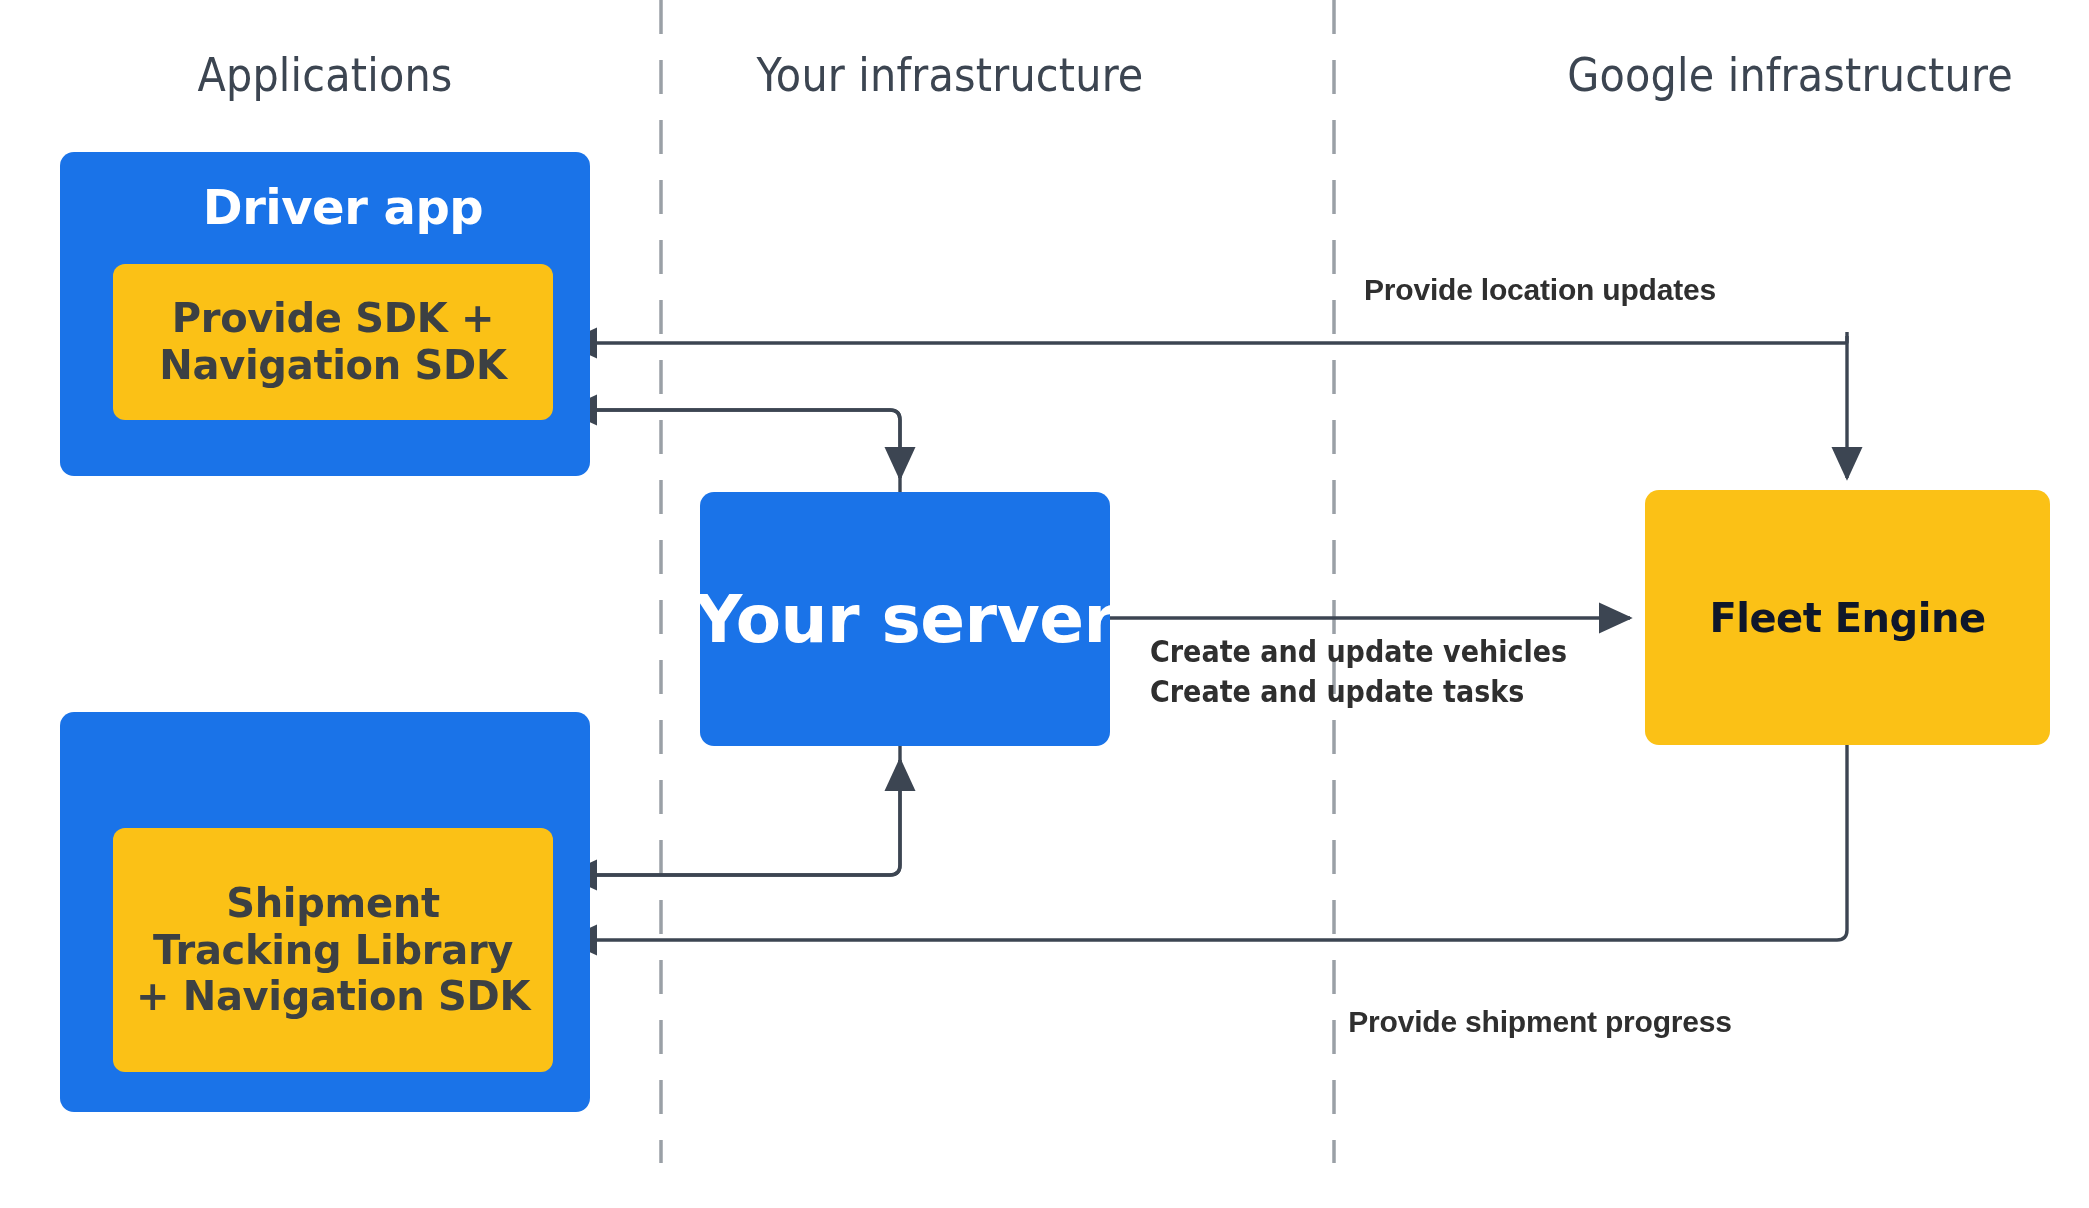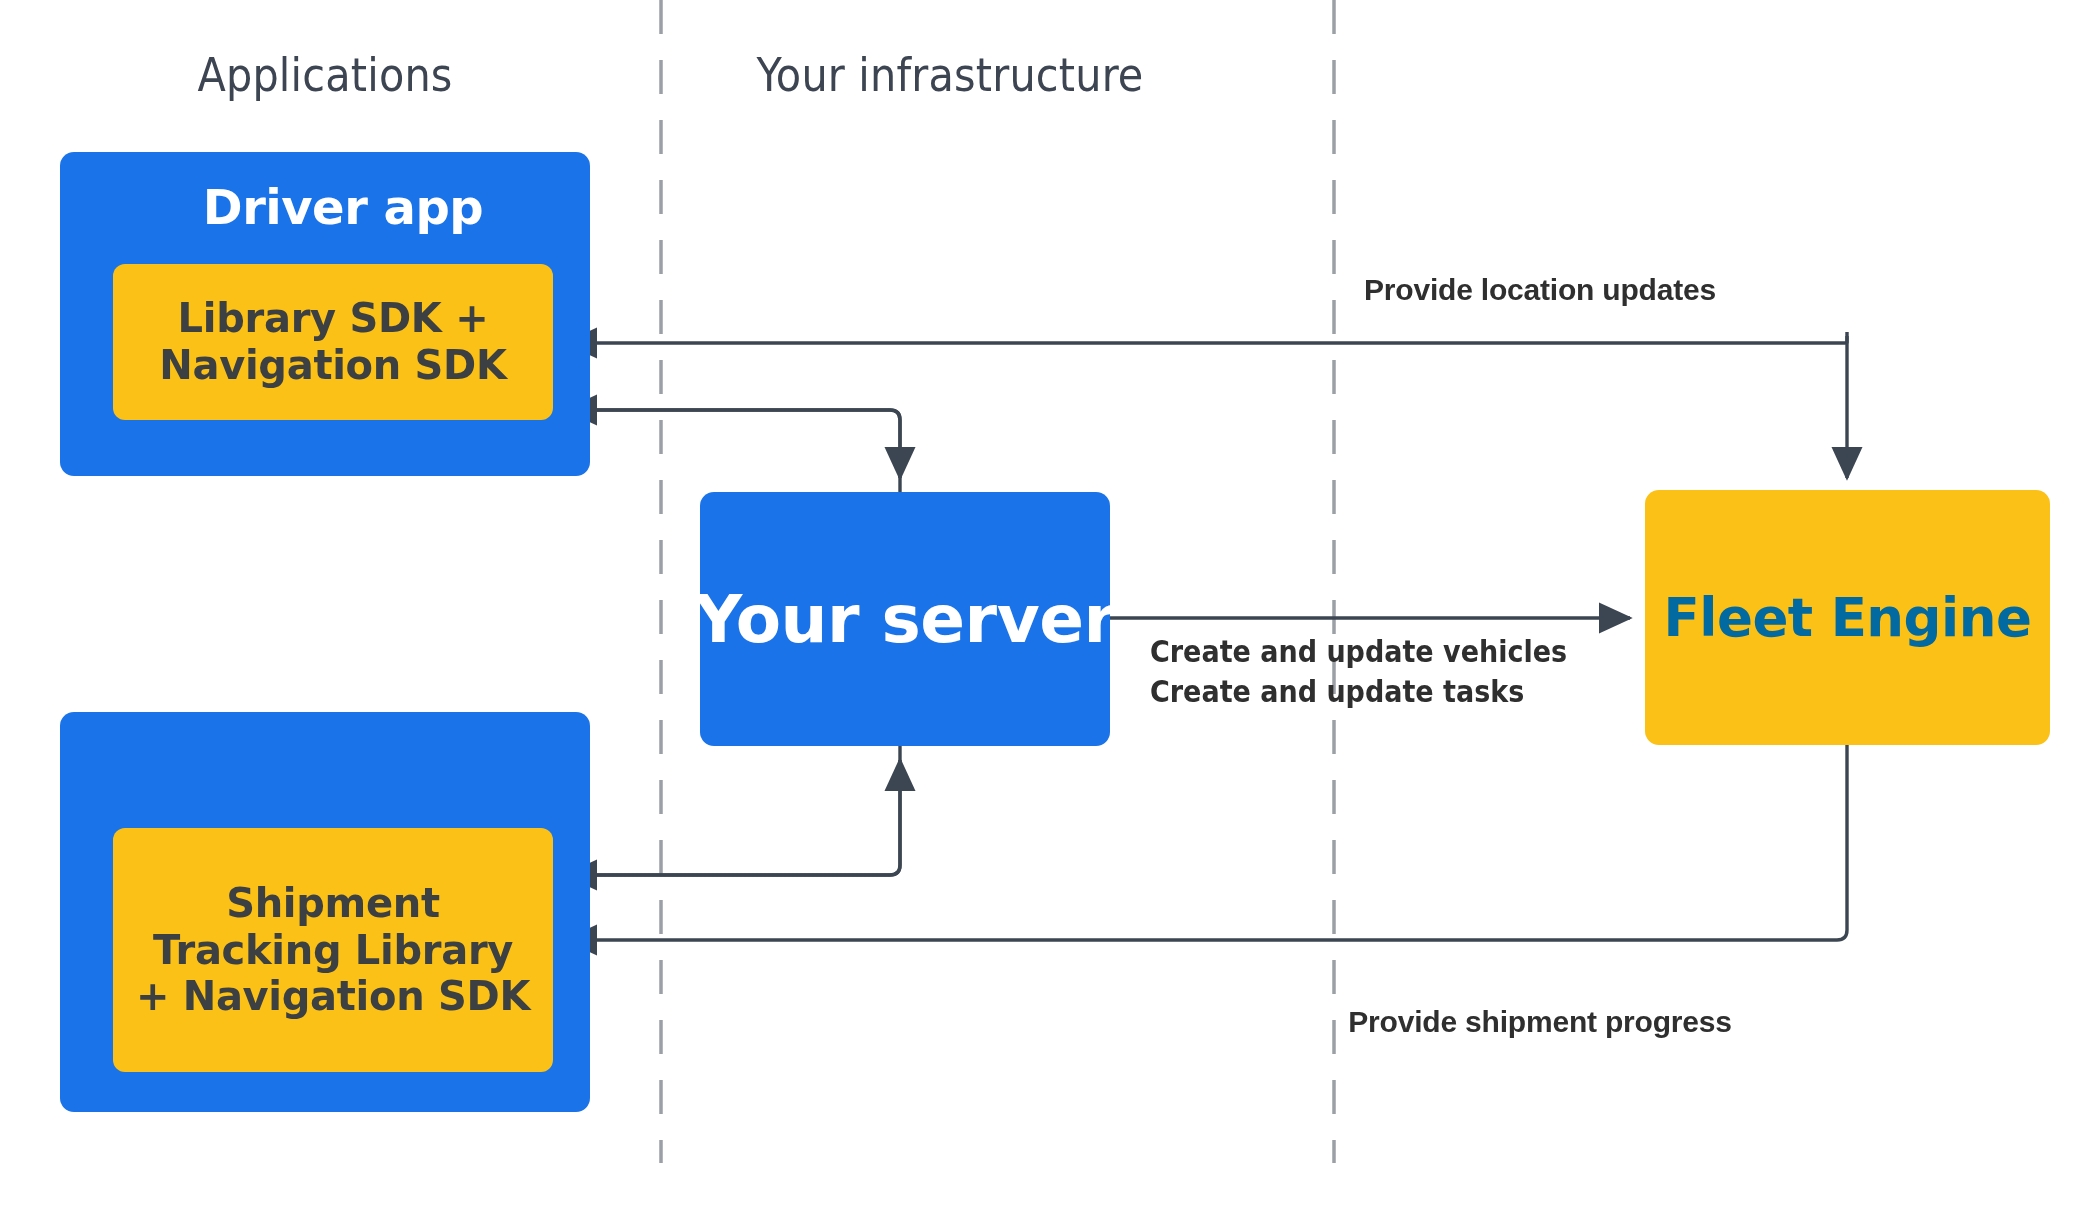--- a/index.html
+++ b/index.html
@@ -74,24 +74,24 @@
 
   .enginebox{
     position:absolute;
     background:#fbc116;
     border-radius:14px;
     display:flex;
     align-items:center;
     justify-content:center;
   }
   .enginebox .engine-text{
-    color:#0369a1;
+    color:#0f172a;
     font-family:"DejaVu Sans","Liberation Sans",sans-serif;
     font-weight:700;
-    font-size:53px;
+    font-size:40px;
     white-space:nowrap;
     letter-spacing:-.5px;
   }
 
   .edge-label{
     position:absolute;
     font-family:"DejaVu Sans Condensed","Liberation Sans",sans-serif;
     font-weight:700;
     font-size:30px;
     color:#2f2f2f;
@@ -135,25 +135,26 @@
       <path d="M900,746 L900,865 Q900,875 890,875 L566,875" marker-end="url(#ah)"></path>
 
       <path d="M566,875 L890,875 Q900,875 900,865 L900,760" marker-end="url(#ah)"></path>
 
       <path d="M1847,745 L1847,930 Q1847,940 1837,940 L566,940" marker-end="url(#ah)"></path>
     </g>
   </svg>
 
   <div class="col-head" style="left:325px;top:48px;">Applications</div>
   <div class="col-head" style="left:950px;top:48px;text-align:right;">Your infrastructure</div>
+  <div class="col-head" style="left:1790px;top:48px;">Google infrastructure</div>
 
   <div class="appbox" style="left:60px;top:152px;width:530px;height:324px;">
     <div class="title" style="top:27px;margin-left:36px;">Driver app</div>
     <div class="sdkbox" style="left:53px;top:112px;width:440px;height:156px;">
-      <div class="sdk-text">Library SDK +
+      <div class="sdk-text">Provide SDK +
 Navigation SDK</div>
     </div>
   </div>
 
   <div class="appbox" style="left:60px;top:712px;width:530px;height:400px;">
     <div class="sdkbox" style="left:53px;top:116px;width:440px;height:244px;">
       <div class="sdk-text">Shipment
 Tracking Library
 + Navigation SDK</div>
     </div>

